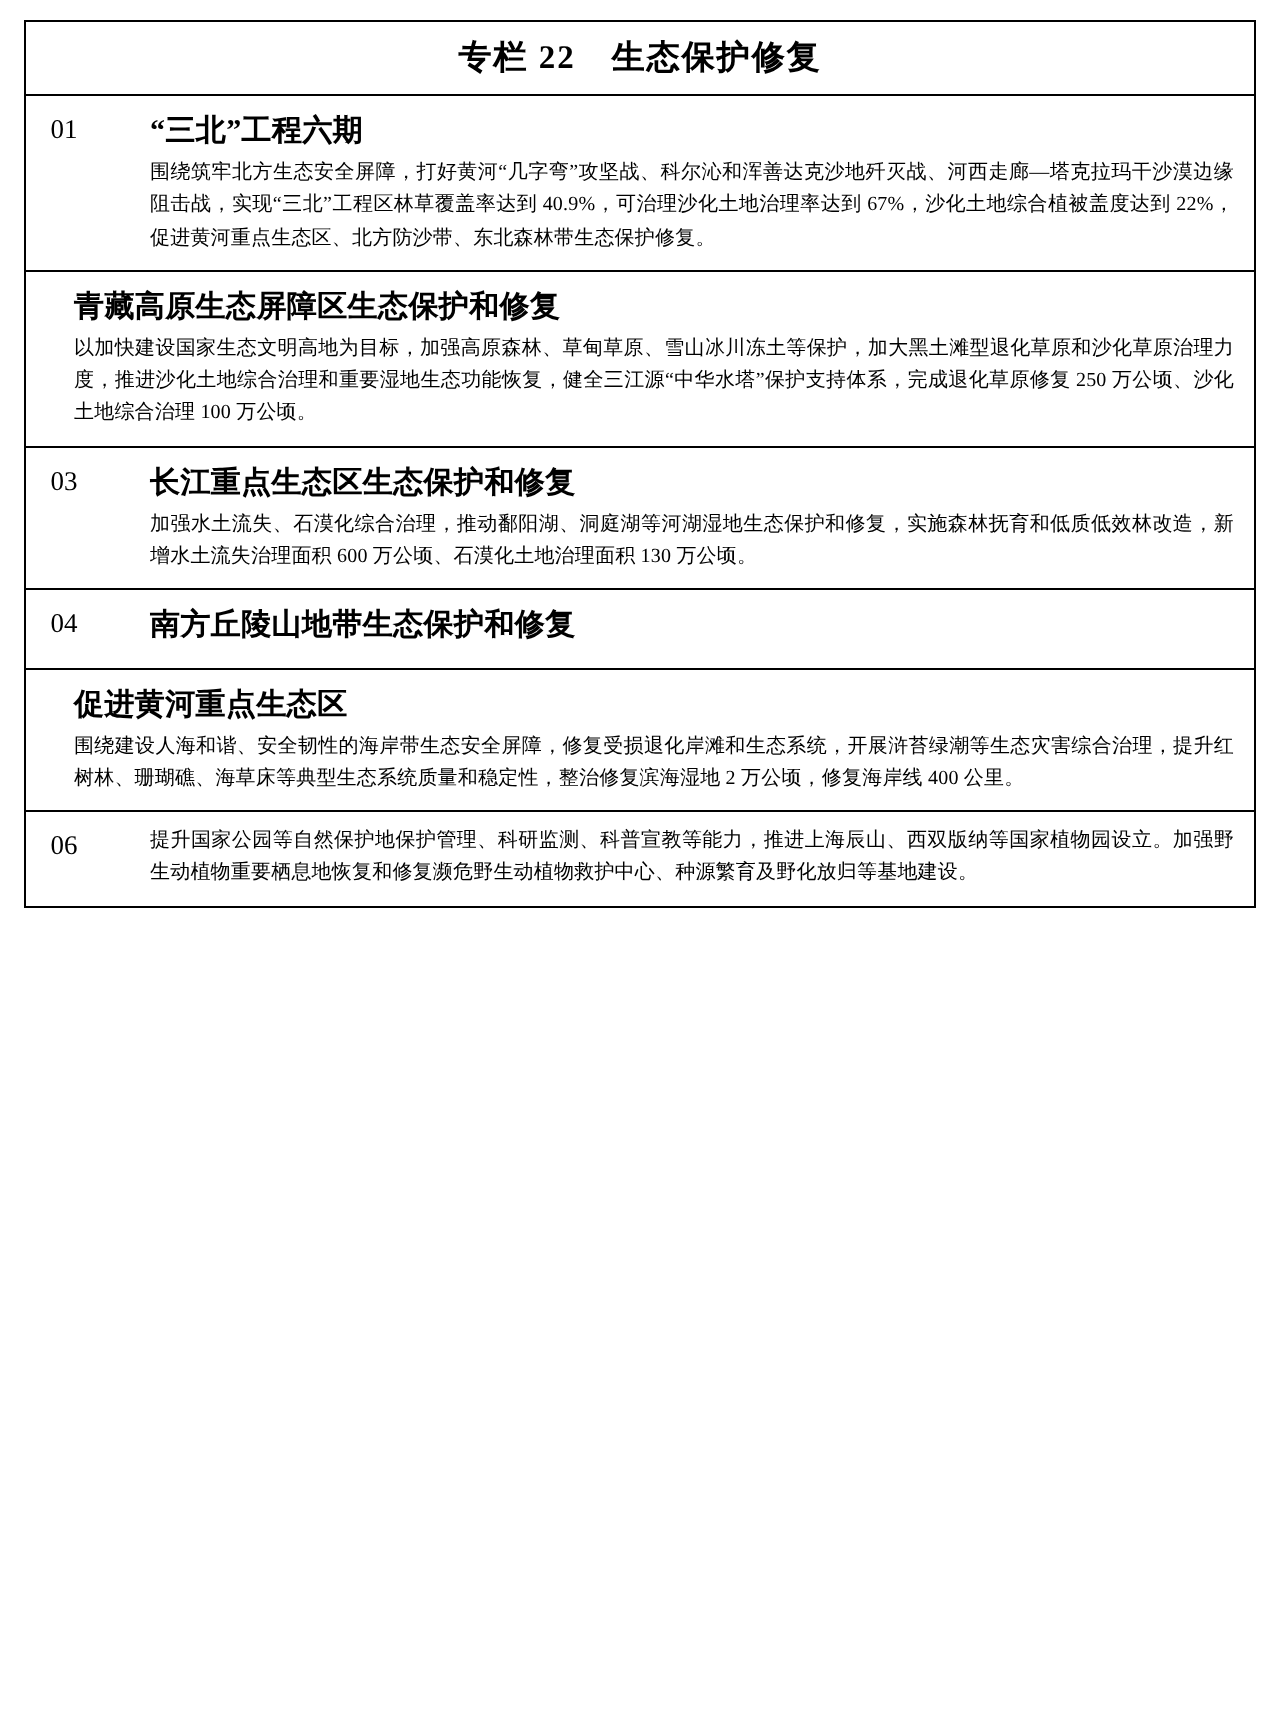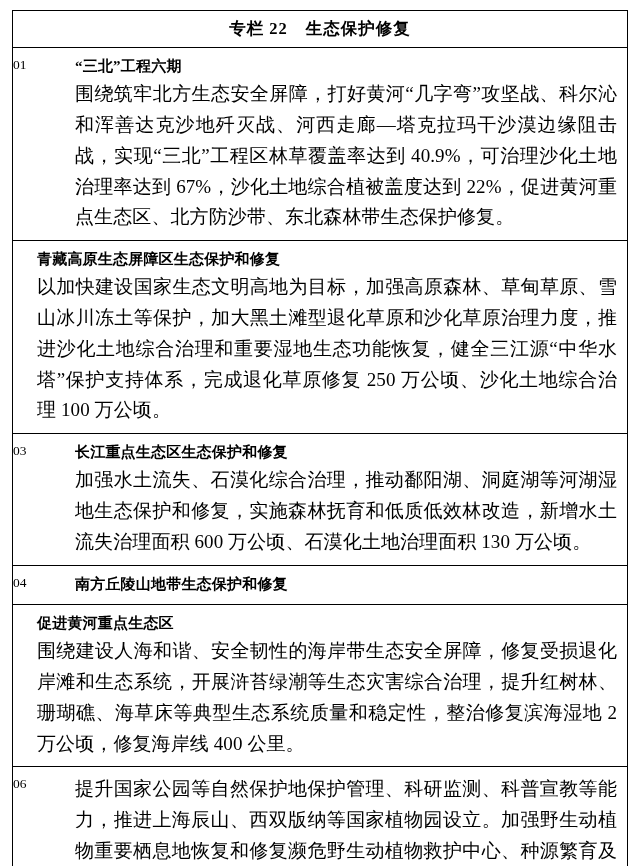--- a/index.html
+++ b/index.html
@@ -43,41 +43,41 @@
     display: flex;
     border-bottom: 1px solid #000000;
     box-sizing: border-box;
   }
   .entry:last-child {
     border-bottom: none;
   }
   .num-col {
     width: 38px;
     flex: 0 0 38px;
-    text-align: left;
+    text-align: center;
     font-size: 13.5px;
     padding-top: 9px;
     font-family: "Liberation Serif", "DejaVu Serif", serif;
     box-sizing: border-box;
   }
   .body-col {
     flex: 1 1 auto;
     padding: 7px 10px 7px 0;
     box-sizing: border-box;
     margin-left: 24px;
   }
   .entry-title {
     font-size: 15px;
     font-weight: bold;
     line-height: 1.55;
     margin: 0 0 1px 0;
     letter-spacing: 0.2px;
   }
   .entry-text {
-    font-size: 19px;
+    font-size: 10px;
     line-height: 1.62;
     margin: 0;
     text-align: justify;
     text-justify: inter-ideograph;
     letter-spacing: 0.1px;
   }
 </style>
 </head>
 <body>
 

